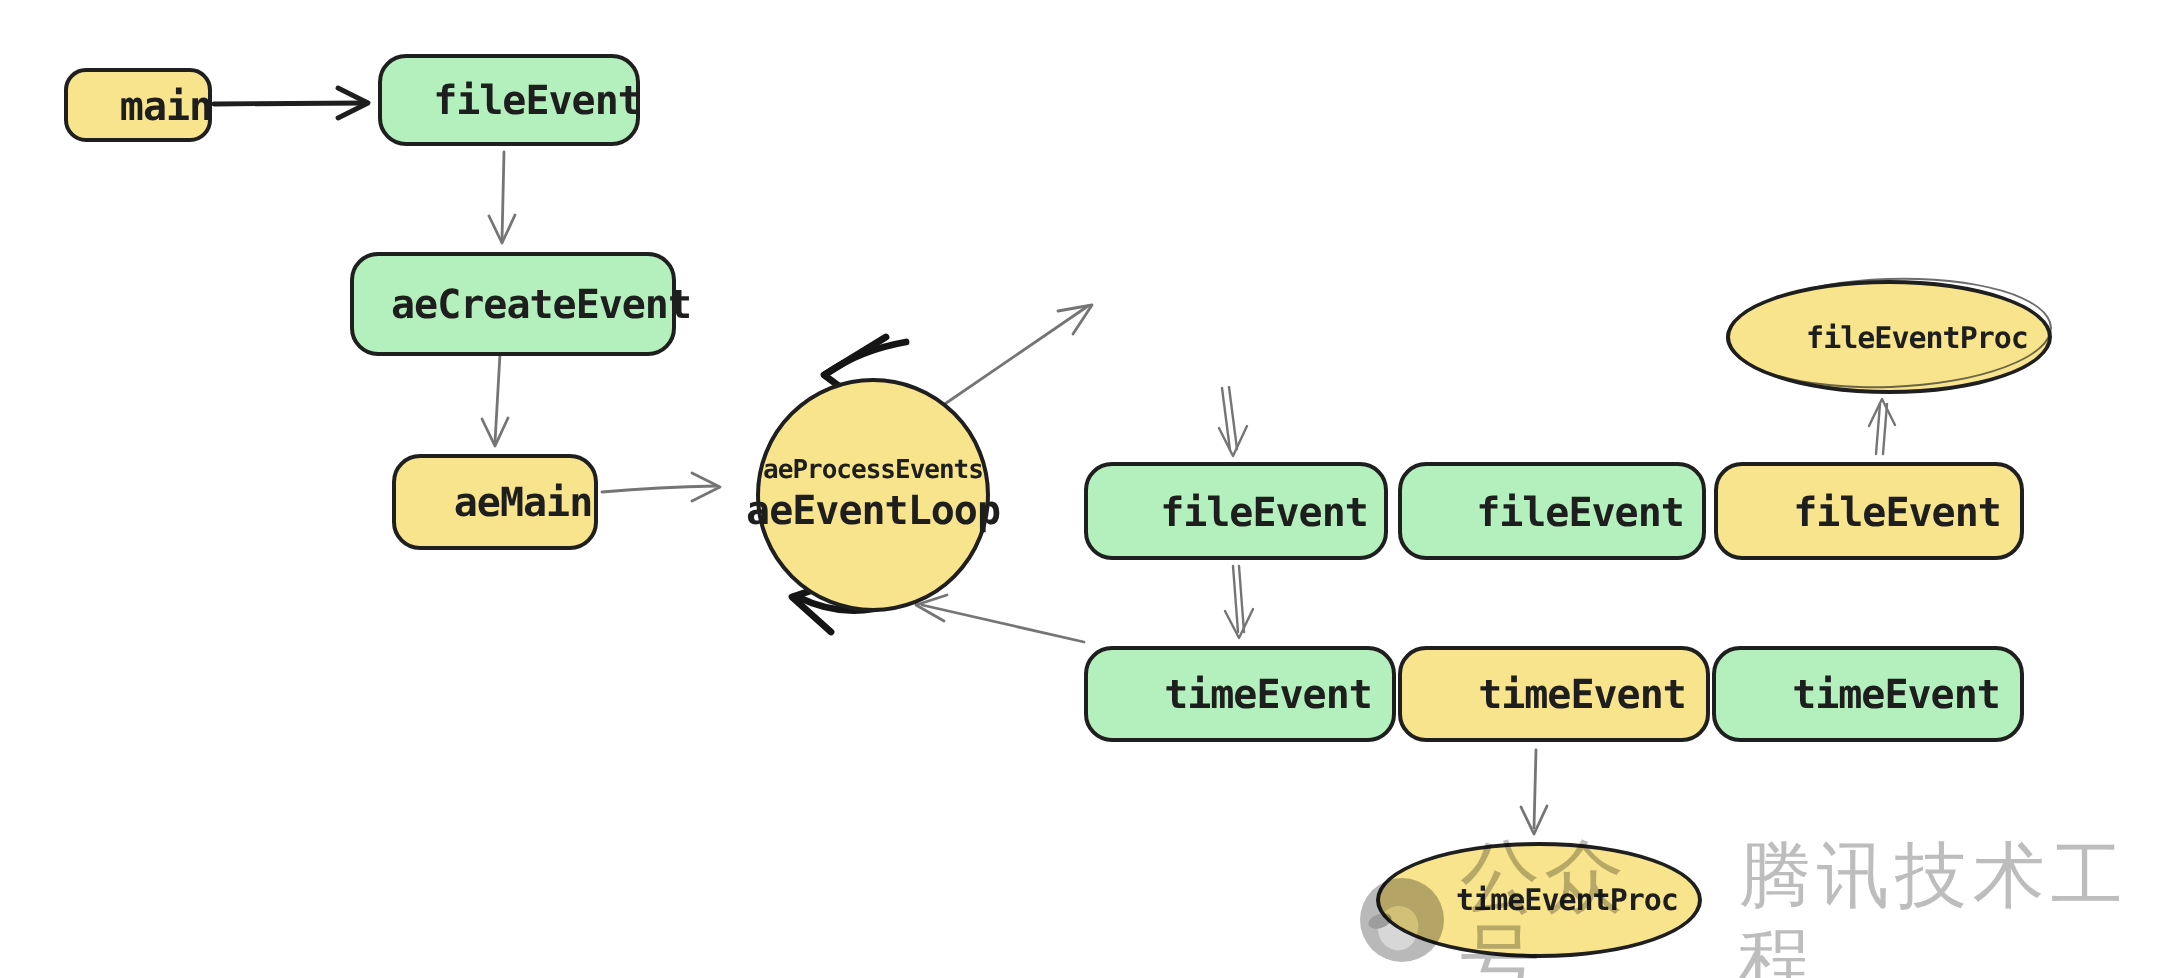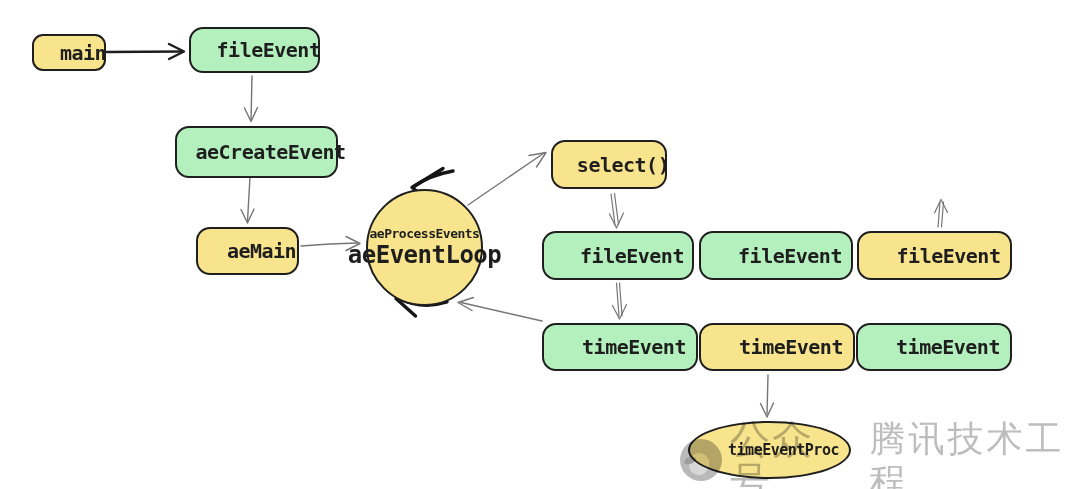--- a/index.html
+++ b/index.html
@@ -37,23 +37,24 @@
   .loop-circle{
     position:absolute;
     display:flex;flex-direction:column;align-items:center;justify-content:center;
     gap:0;
     background:#f8e48c;
     border:2px solid #1f1f1f;
     border-radius:50%;
     box-sizing:border-box;
     color:#1e1e1e;
     z-index:1;
+    margin-left:12px;
   }
   .loop-circle .small{font-size:13px;font-weight:700;letter-spacing:-0.5px;}
-  .loop-circle .big{font-size:24px;font-weight:700;letter-spacing:-0.5px;}
+  .loop-circle .big{font-size:20px;font-weight:700;letter-spacing:-0.5px;}
   .lbl{position:relative;z-index:4;}
   .watermark{
     position:absolute;left:680px;top:418px;
     display:flex;align-items:center;
     z-index:5;
     mix-blend-mode:multiply;
     pointer-events:none;
   }
   .wm-logo{
     position:relative;
@@ -166,34 +167,34 @@
 
   <div class="node yellow" style="left:196px;top:227px;width:103px;height:48px;">
     <span class="lbl">aeMain</span>
   </div>
 
   <div class="loop-circle" style="left:366px;top:189px;width:117px;height:117px;">
     <span class="small lbl">aeProcessEvents</span>
     <span class="big lbl">aeEventLoop</span>
   </div>
 
-  <div class="node yellow" style="left:551px;top:140px;width:116px;height:49px;">
-    <span class="lbl">select()</span>
-  </div>
 
   <div class="node green" style="left:542px;top:231px;width:152px;height:49px;">
     <span class="lbl">fileEvent</span>
   </div>
   <div class="node green" style="left:699px;top:231px;width:154px;height:49px;">
     <span class="lbl">fileEvent</span>
   </div>
   <div class="node yellow" style="left:857px;top:231px;width:155px;height:49px;">
     <span class="lbl">fileEvent</span>
   </div>
 
+  <div class="node yellow ellipse sketch" style="left:863px;top:140px;width:163px;height:57px;">
+    <span class="lbl">fileEventProc</span>
+  </div>
 
   <div class="node green" style="left:542px;top:323px;width:156px;height:48px;">
     <span class="lbl">timeEvent</span>
   </div>
   <div class="node yellow" style="left:699px;top:323px;width:156px;height:48px;">
     <span class="lbl">timeEvent</span>
   </div>
   <div class="node green" style="left:856px;top:323px;width:156px;height:48px;">
     <span class="lbl">timeEvent</span>
   </div>

